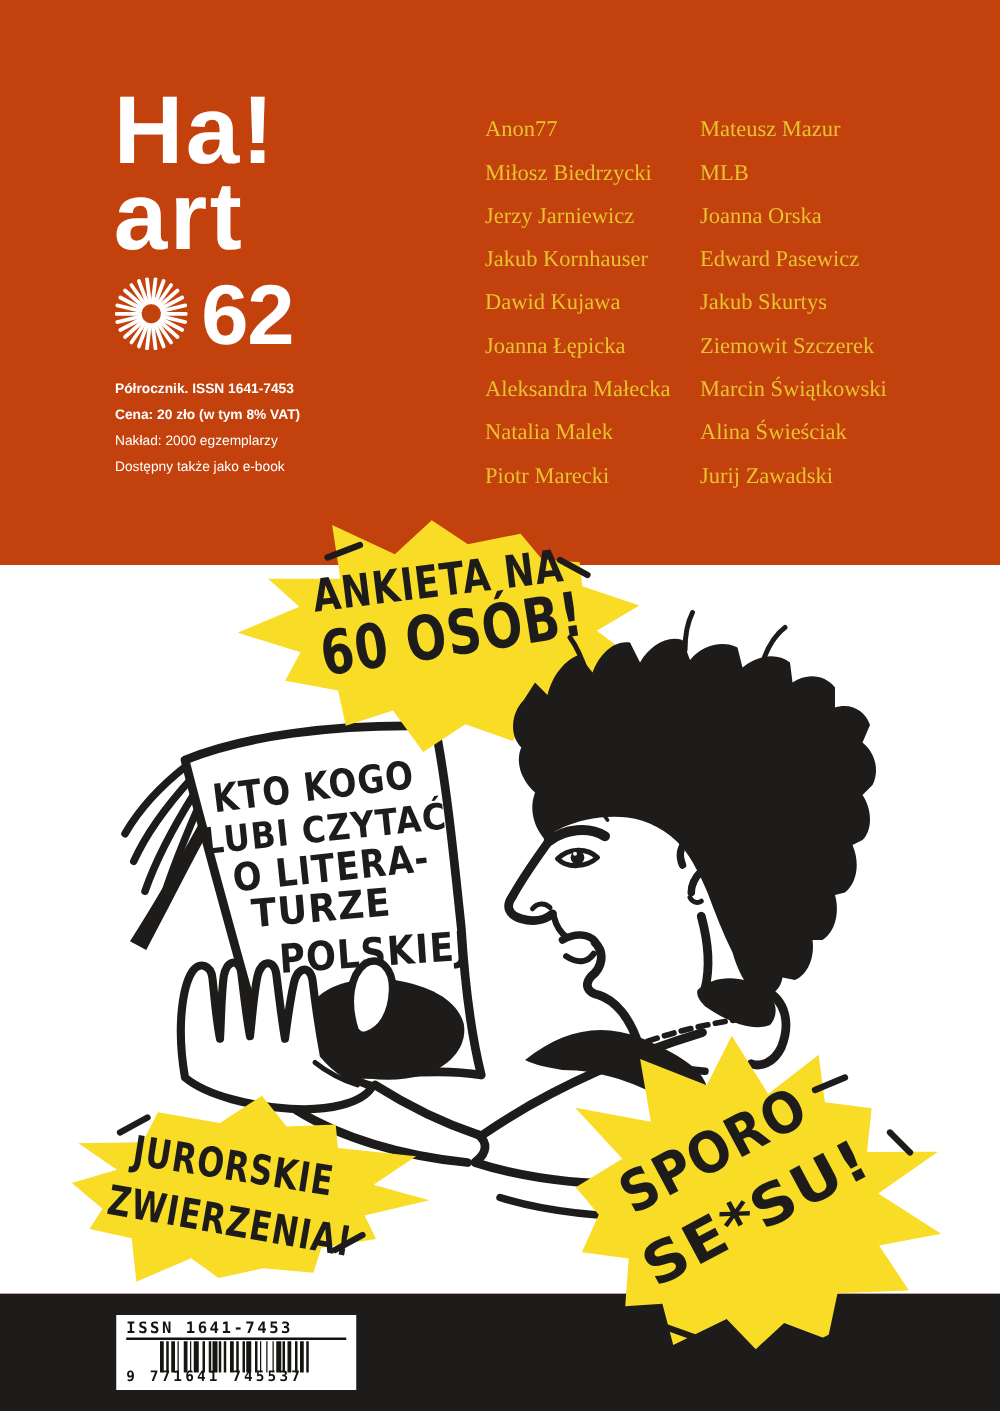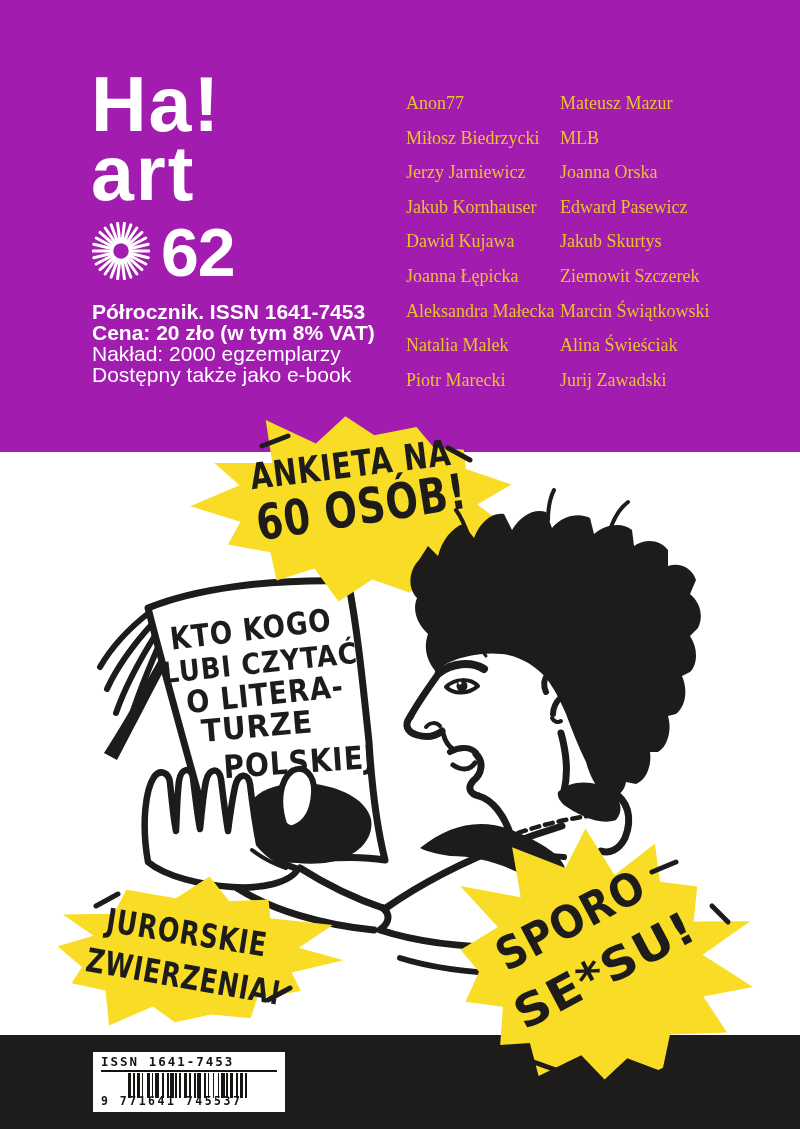--- a/index.html
+++ b/index.html
@@ -1,28 +1,28 @@
 <!DOCTYPE html>
 <html><head>
 <meta charset="utf-8">
 <style>
   html,body{margin:0;padding:0;background:#3a3a38;}
-  .cover{position:relative;width:800px;height:1129px;background:#a21caf;overflow:hidden;
+  .cover{position:relative;width:800px;height:1129px;background:#c2410c;overflow:hidden;
          font-family:"Liberation Sans",sans-serif;}
   
   .masthead{position:absolute;left:91px;top:70px;color:#fff;}
   .masthead .logo-line{display:block;font-size:77px;line-height:69px;font-weight:700;
          letter-spacing:2px;color:#fff;}
   .issue-row{position:absolute;left:92px;top:222px;display:flex;align-items:flex-end;}
   .issue-num{font-size:68px;line-height:56px;font-weight:700;color:#fff;letter-spacing:-1px;margin-left:11px;}
-  .pub-info{position:absolute;left:92px;top:301px;color:#fff;font-size:21px;line-height:21px;}
+  .pub-info{position:absolute;left:92px;top:301px;color:#fff;font-size:11px;line-height:21px;}
   .pub-info .b{font-weight:700;}
   .names-col{position:absolute;top:86px;color:#e8c32e;font-family:"Liberation Serif",serif;
          font-size:18px;line-height:34.6px;white-space:nowrap;}
-  .names-col.c1{left:406px;} .names-col.c2{left:560px;}
+  .names-col.c1{left:388px;} .names-col.c2{left:560px;}
   .names-col span{display:block;}
   
   .paper{position:absolute;left:0;top:452px;width:800px;height:583px;background:#ffffff;}
   
   .bottom-band{position:absolute;left:0;top:1035px;width:800px;height:94px;background:#1d1c1a;z-index:1;}
   .barcode-box{position:absolute;left:93px;top:17px;width:192px;height:60px;background:#fff;
         z-index:3;padding:2px 8px;box-sizing:border-box;
         font-family:"DejaVu Sans Mono","Liberation Mono",monospace;color:#141312;}
   .barcode-issn{font-size:12.5px;font-weight:700;letter-spacing:2px;border-bottom:2px solid #141312;
         padding-bottom:1px;}

